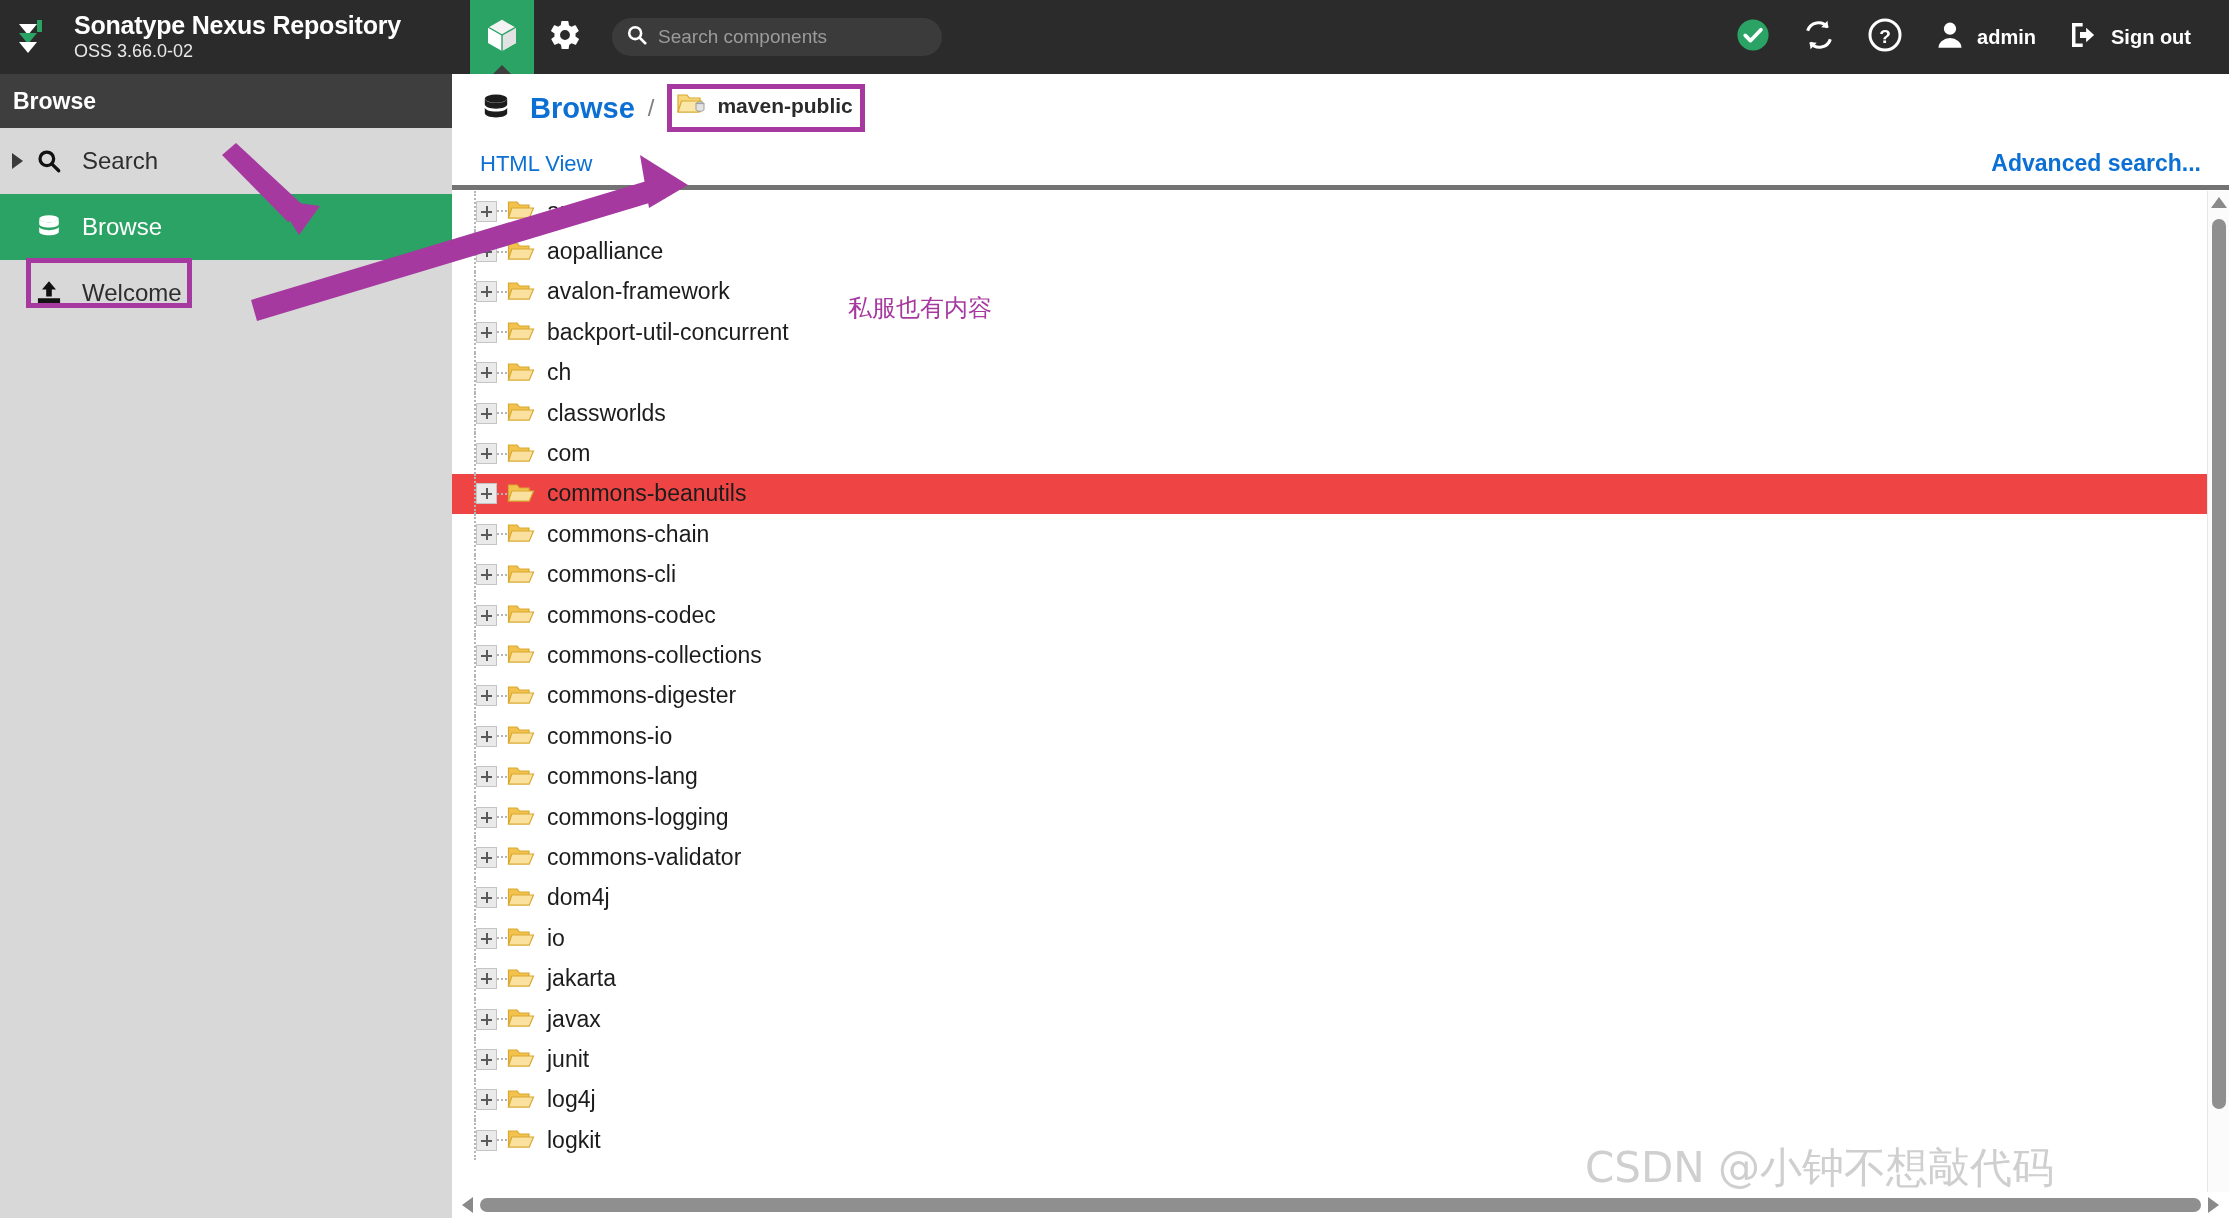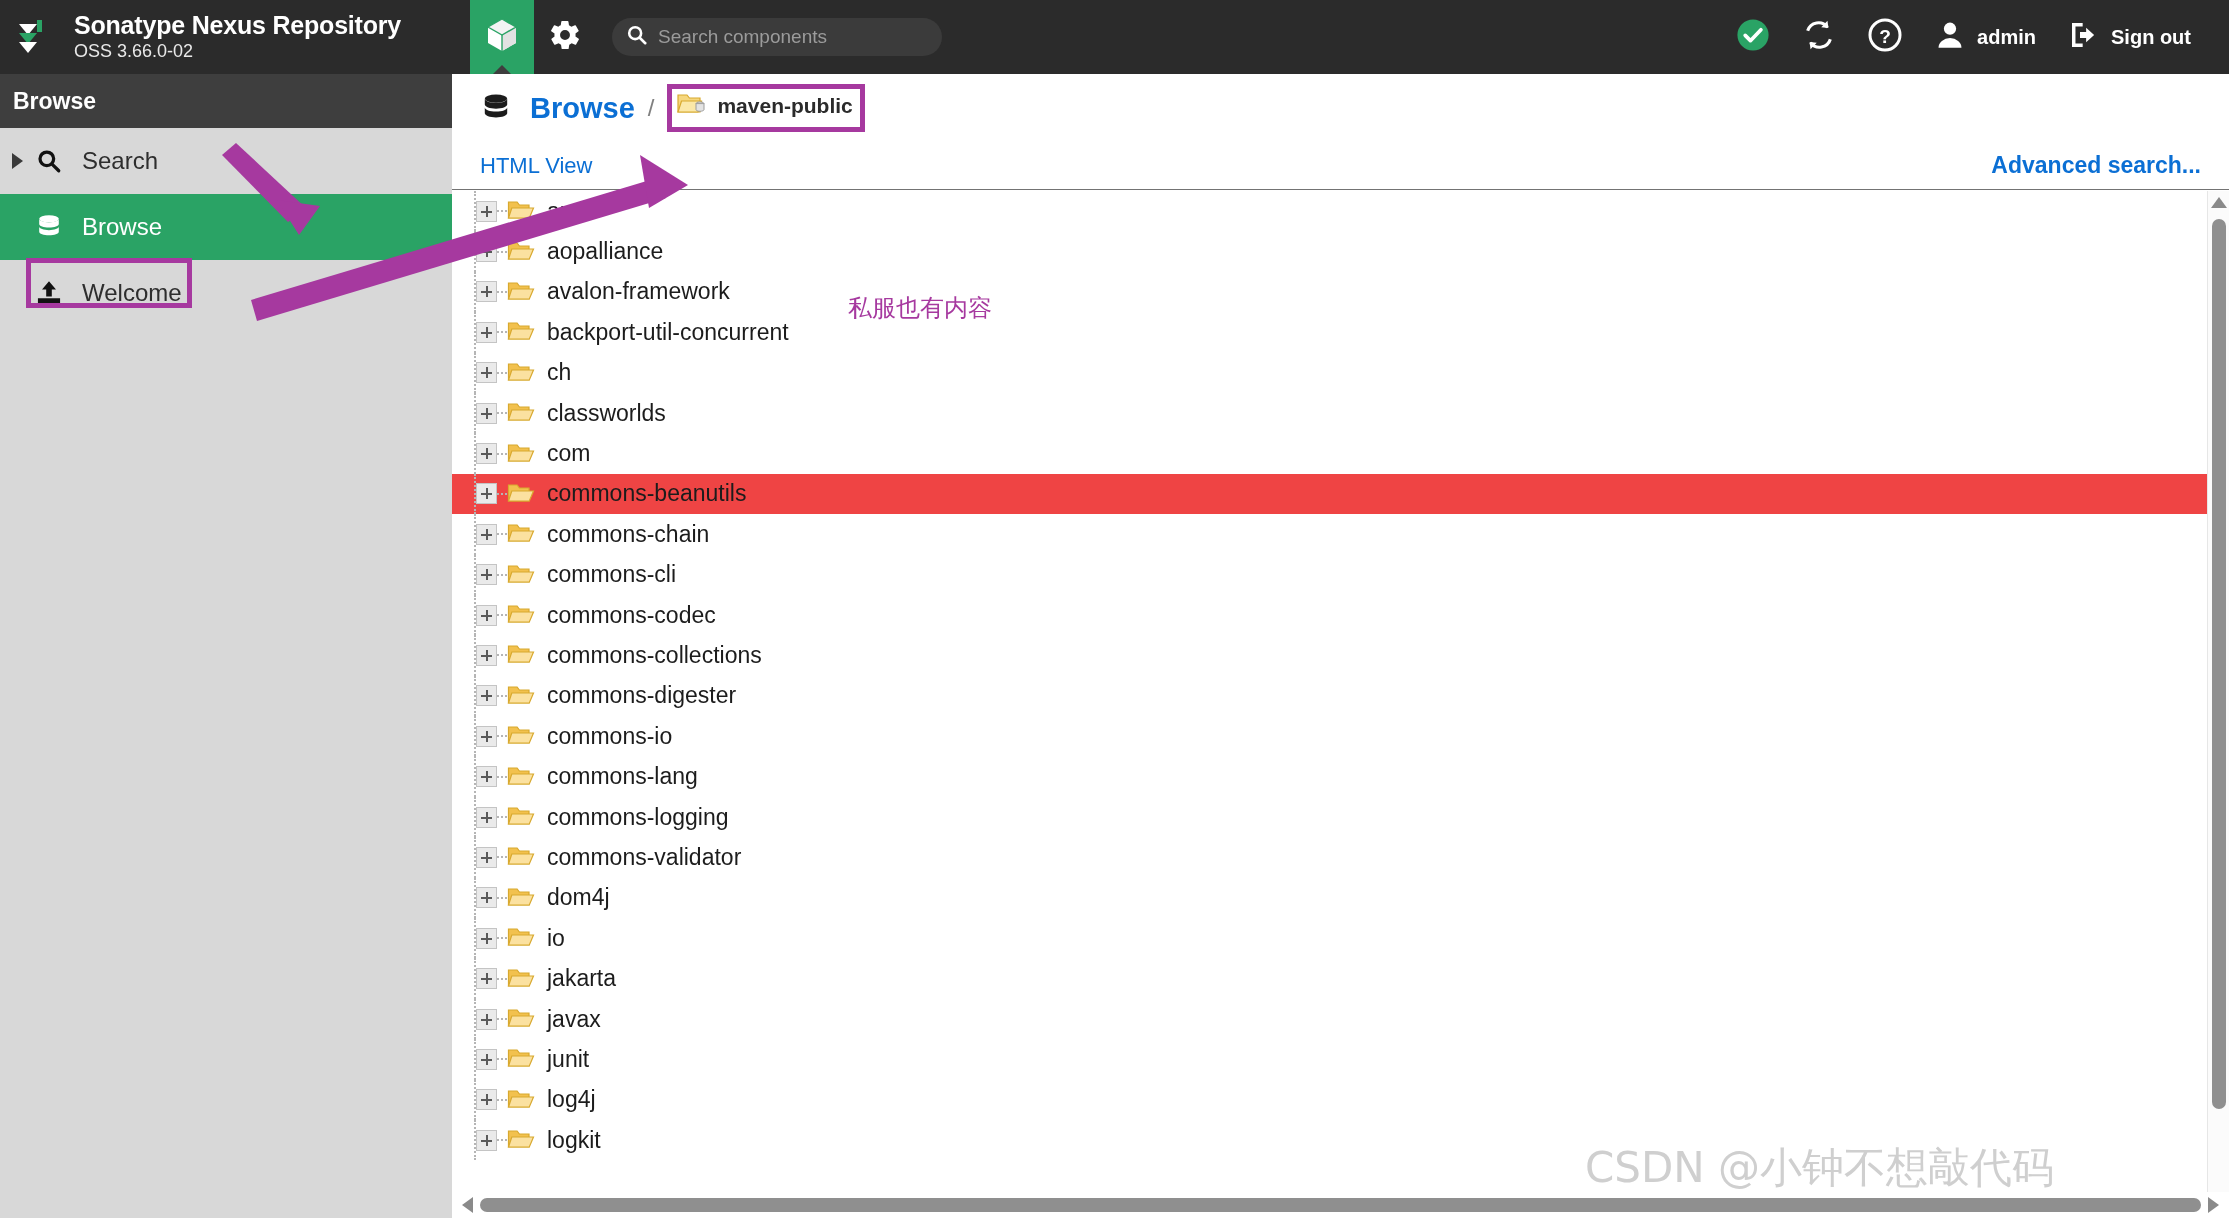--- a/index.html
+++ b/index.html
@@ -92,21 +92,21 @@
   }
   .crumb-repo .rname { font-size: 21px; font-weight: bold; color: #2b2b2b; margin-left: 11px; }
   .anno-box-repo {
     position: absolute; left: 0; top: 0; right: 0; bottom: 0;
     border: 5px solid #a6399f; pointer-events: none;
   }
 
   .subbar {
     height: 48px; display: flex; align-items: center;
     padding: 0 28px; justify-content: space-between;
-    border-bottom: 1px solid #737373;
+    border-bottom: 5px solid #737373;
   }
   .link-blue { color: #0b6fd4; font-size: 22px; }
   .link-blue.adv { font-size: 23px; font-weight: bold; }
 
   
   .tree-wrap {
     position: absolute; top: 117px; left: 0; right: 0; bottom: 0; overflow: hidden;
   }
   .tree-scroll-area {
     position: absolute; top: 0; left: 0; right: 22px; bottom: 26px; overflow: hidden;

